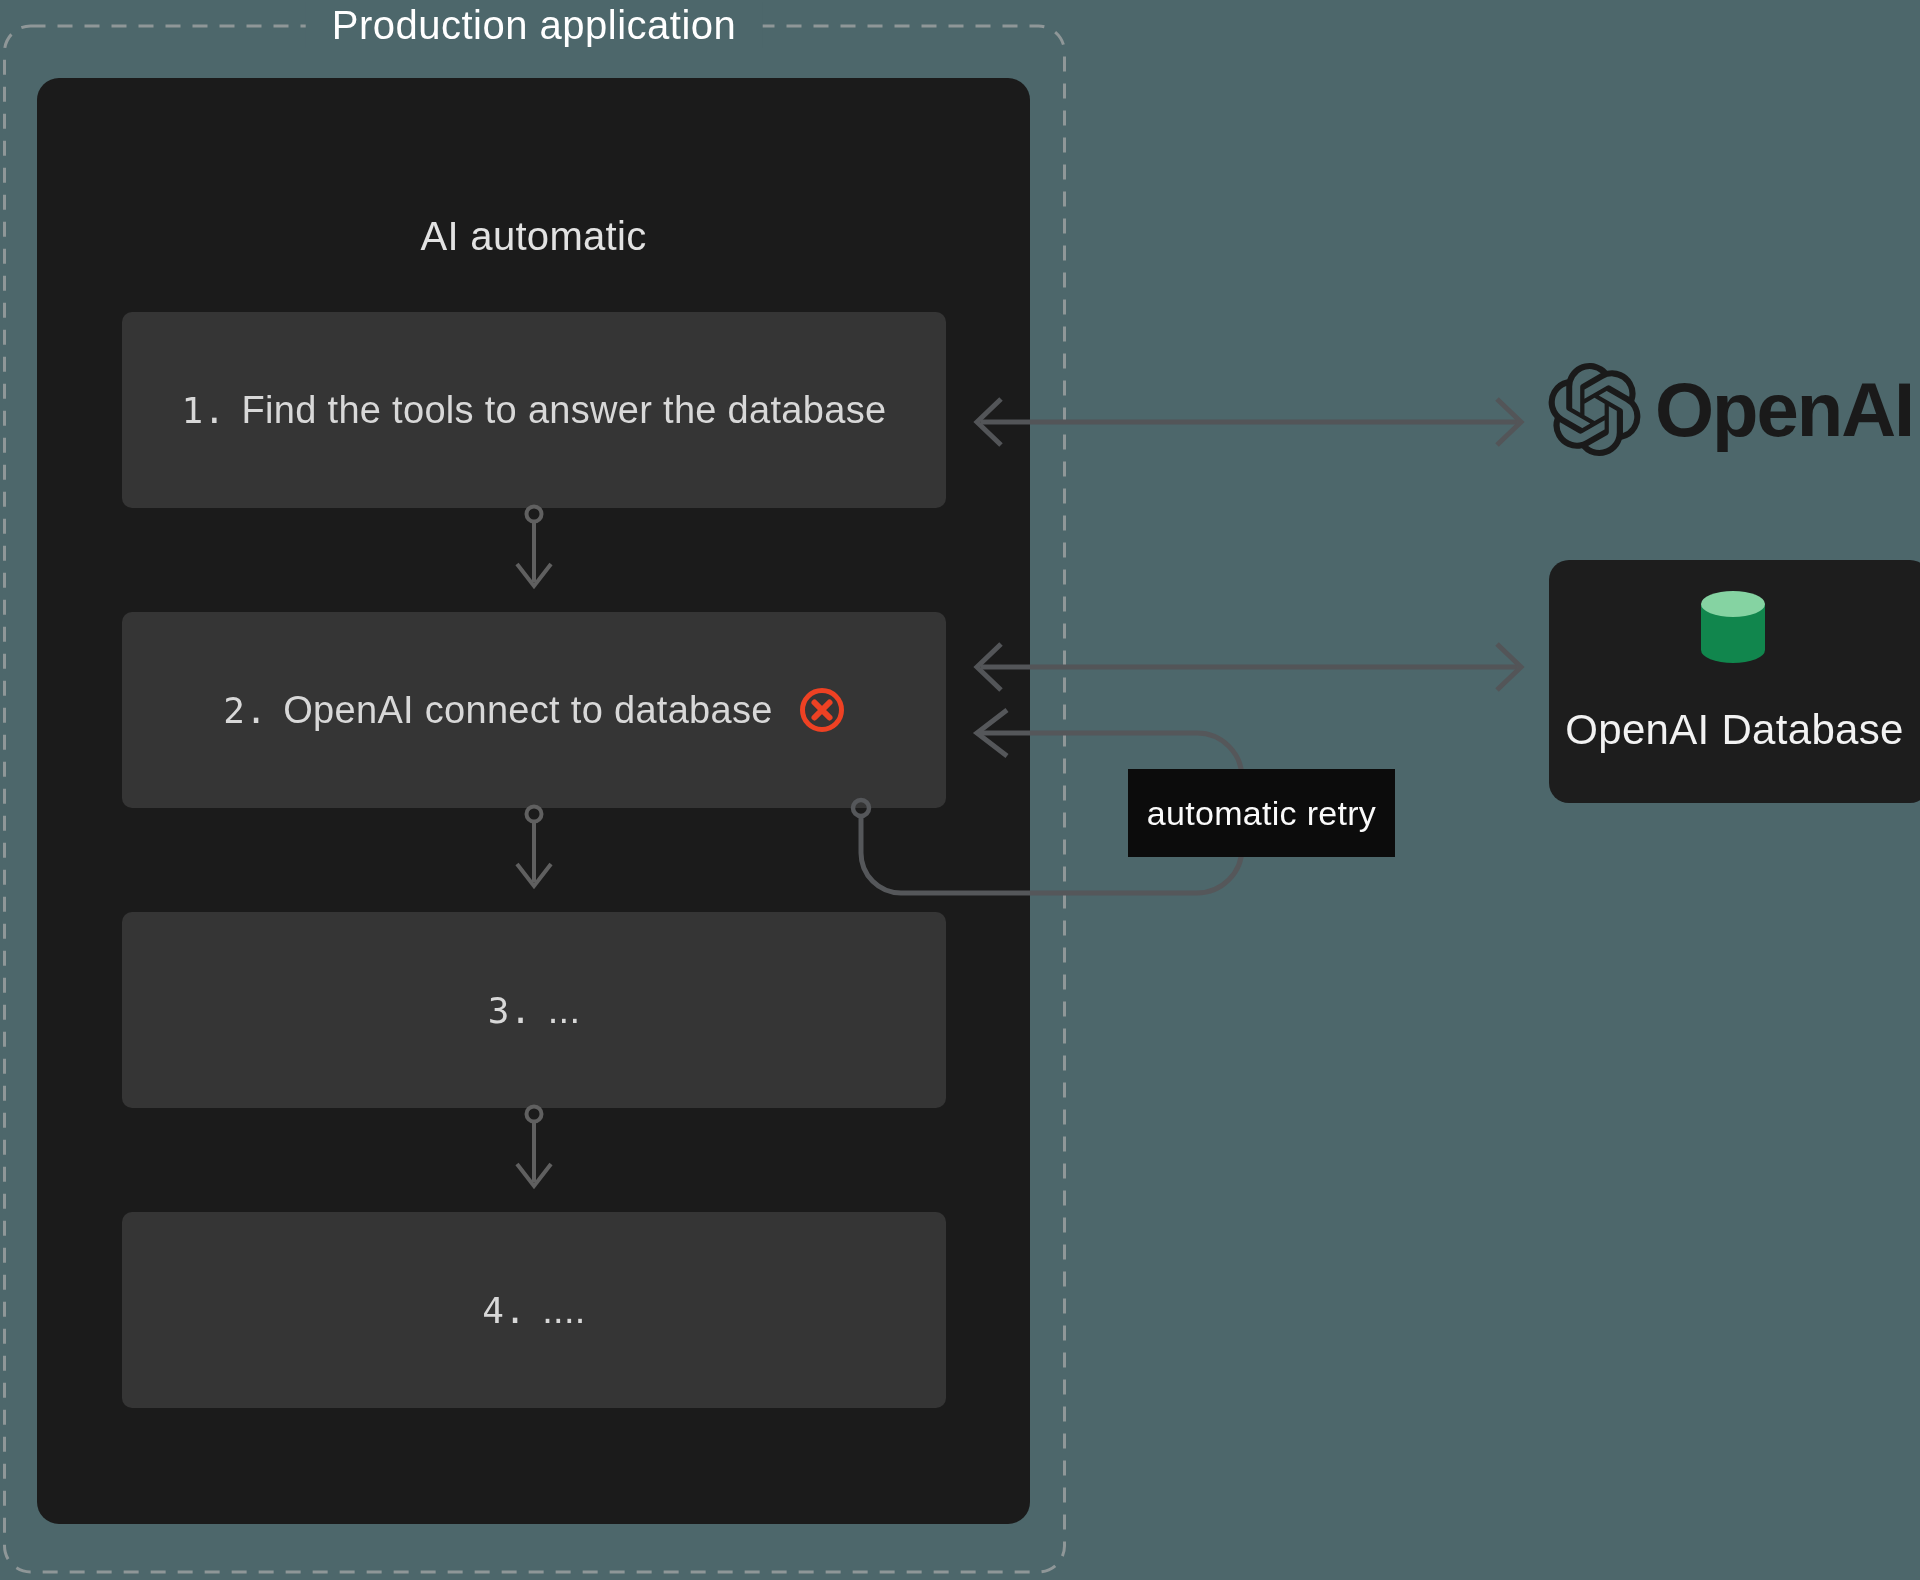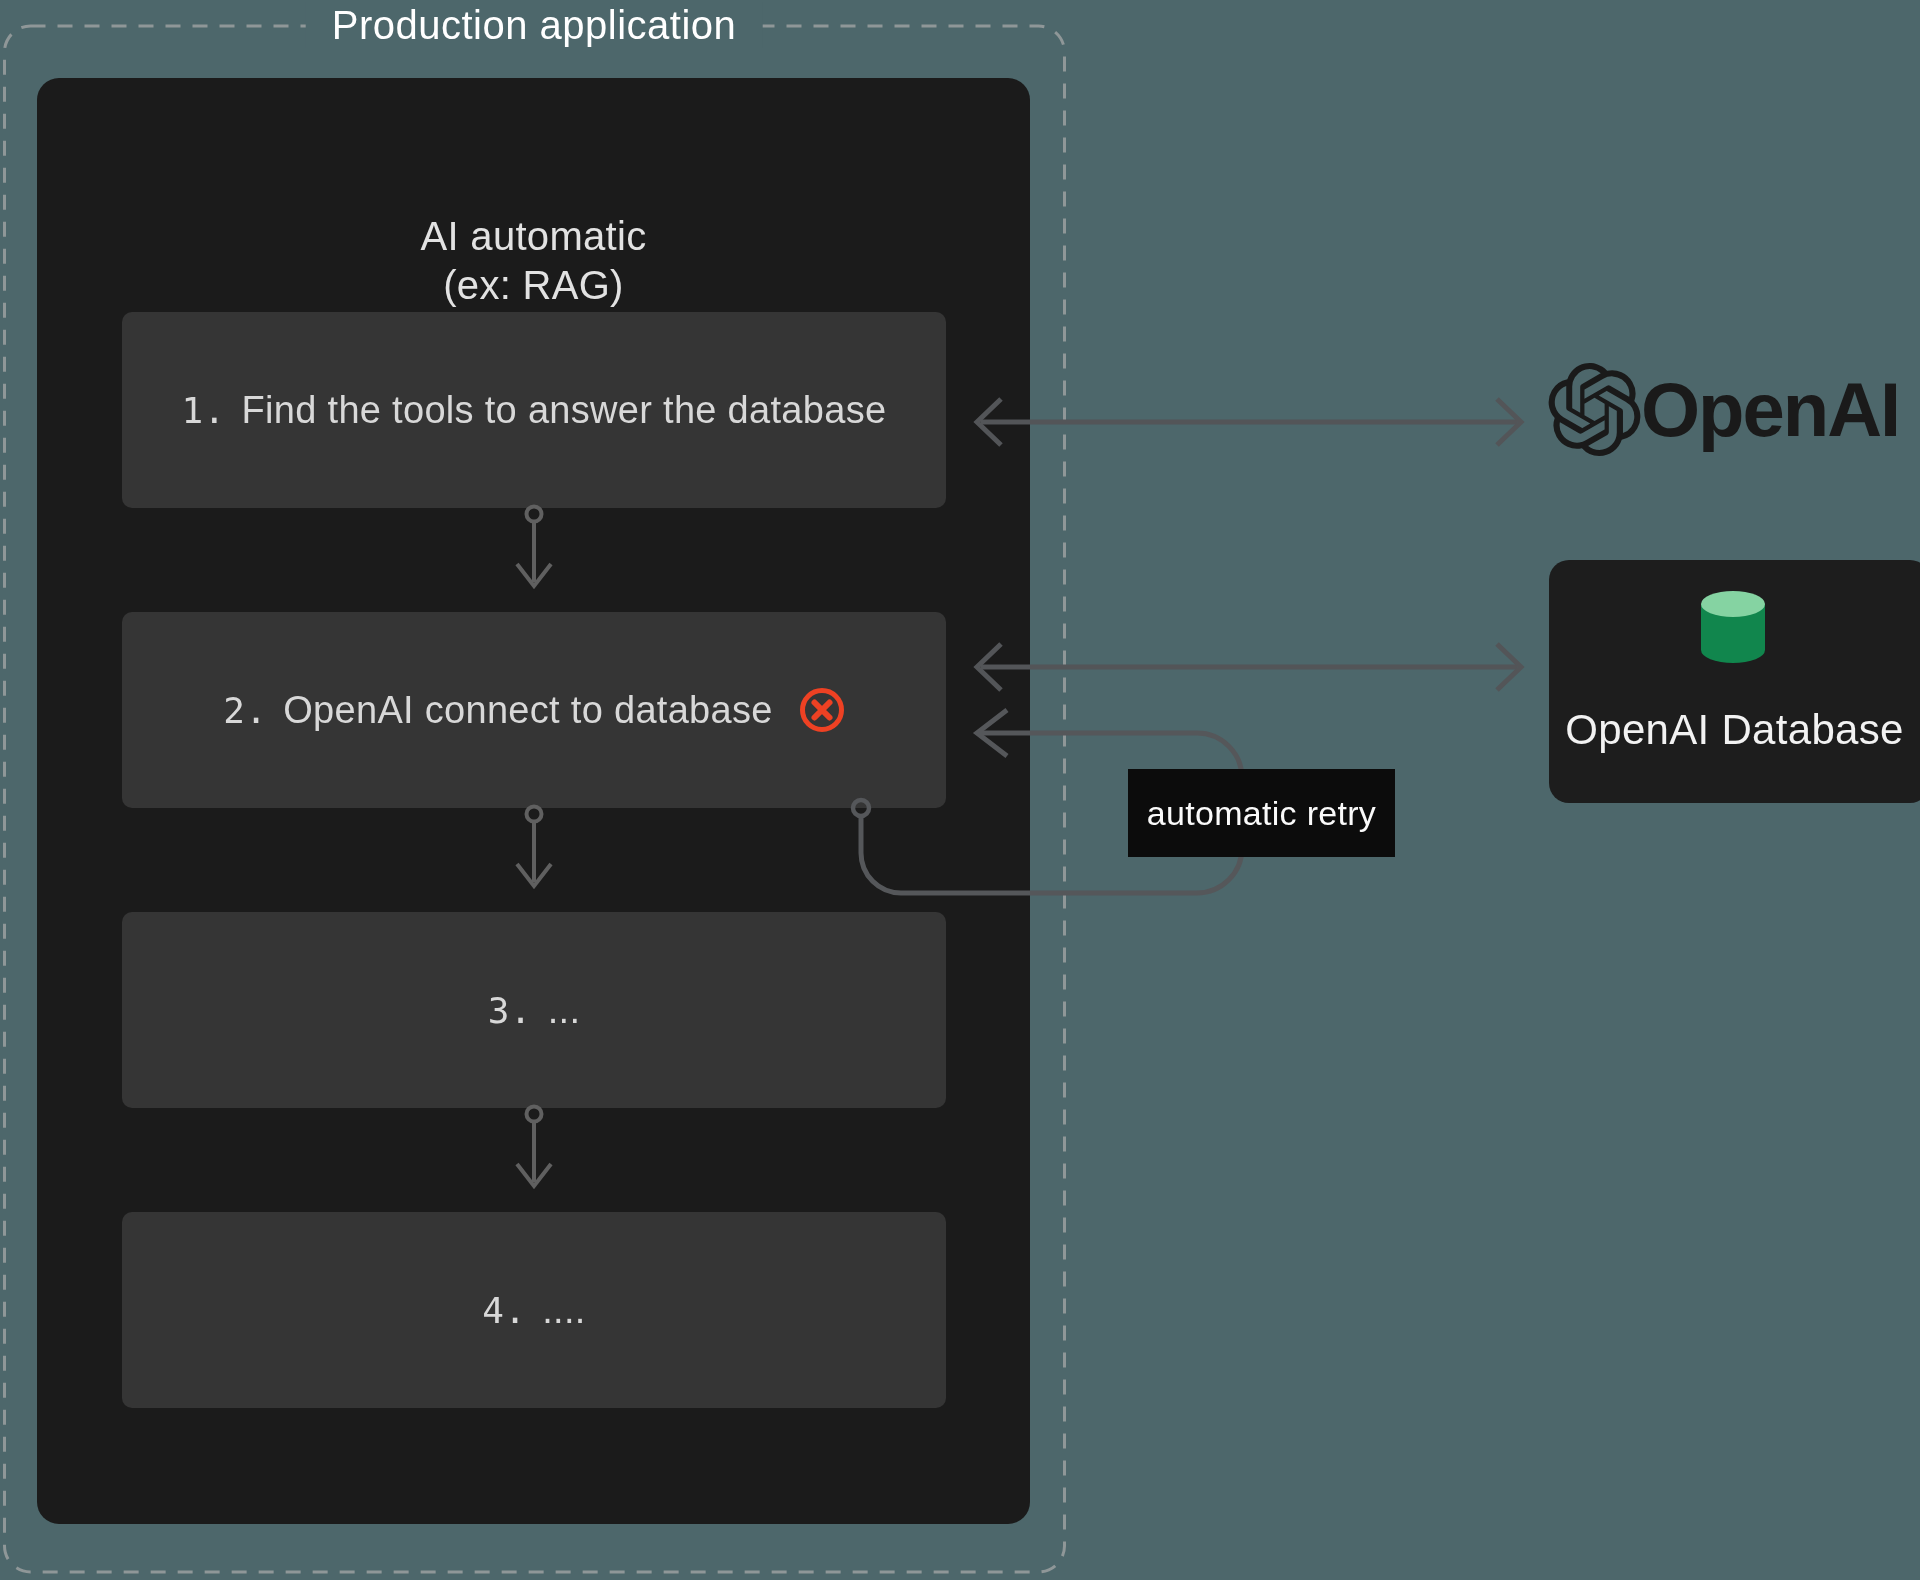--- a/index.html
+++ b/index.html
@@ -38,42 +38,41 @@
   
   .retry-label{
     position:absolute;left:1097px;top:769px;width:267px;height:88px;
     background:#0c0c0c;color:#fafafa;font-size:34px;z-index:4;
     display:flex;align-items:center;justify-content:center;letter-spacing:.3px;margin-left:31px;
   }
   
   .openai{position:absolute;left:1548px;top:363px;height:93px;display:flex;align-items:center;z-index:2;}
   .openai-word{
     color:#1a1a1a;font-size:76px;font-weight:700;letter-spacing:-2px;
-    margin-left:0;line-height:93px;
+    margin-left:14px;line-height:93px;
   }
   
   .vdb-card{
     position:absolute;left:1549px;top:560px;width:381px;height:243px;
     background:#1d1d1d;border-radius:20px;z-index:2;
   }
   .vdb-icon{position:absolute;left:144px;top:30px;}
   .vdb-label{
     position:absolute;left:0;top:146px;width:371px;text-align:center;
     color:#f2f2f2;font-size:42px;font-weight:500;letter-spacing:.3px;
   }
 </style>
 </head>
 <body>
 
 <div class="canvas">
 
   <div class="workflow-panel">
     <div class="wf-title">
       <div>AI automatic</div>
-      <div>(ex: RAG)</div>
     </div>
 
     <div class="step-box step-1">
       <span class="num">1.</span>
       <span>Find the tools to answer the database</span>
     </div>
 
     <div class="step-box step-2">
       <span class="num">2.</span>
       <span>OpenAI connect to database</span>

